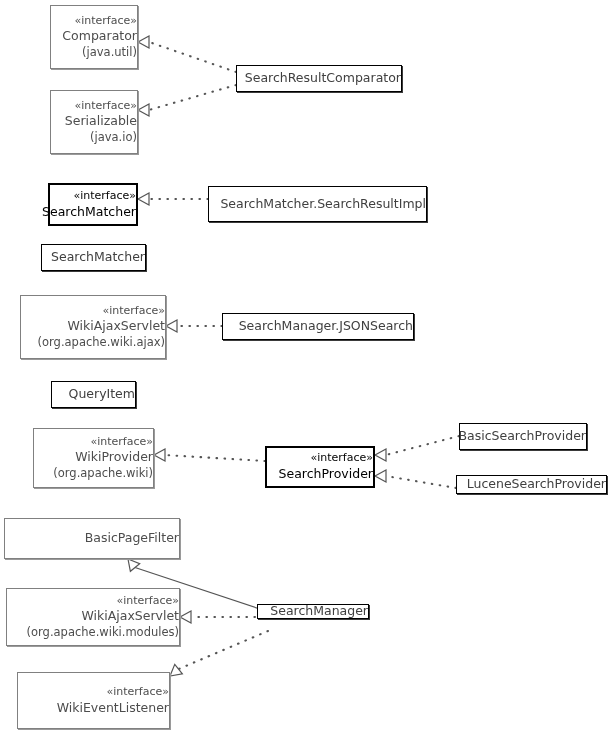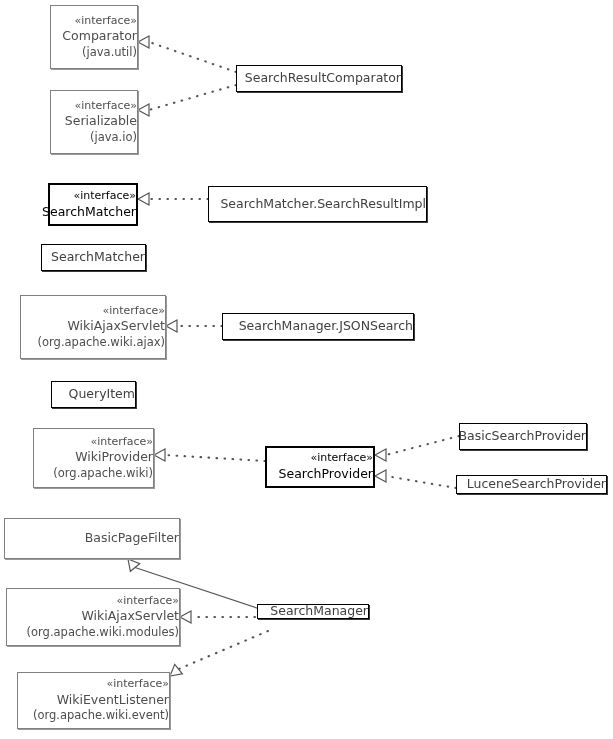--- a/index.html
+++ b/index.html
@@ -169,17 +169,16 @@
         <div class="stereo">«interface»</div>
         <div class="nname">WikiAjaxServlet</div>
         <div class="pkg">(org.apache.wiki.modules)</div>
       </div>
       <div class="node cls" style="left: 257px; top: 604px; width: 112px; height: 15px;">
         <div class="nname">SearchManager</div>
       </div>
       <div class="node iface" style="left: 17px; top: 672px; width: 153px; height: 57px;">
         <div class="stereo">«interface»</div>
         <div class="nname">WikiEventListener</div>
-        <div class="pkg">(org.apache.wiki.event)</div>
       </div>
     </div>
 
 </div>
 
 </body></html>

